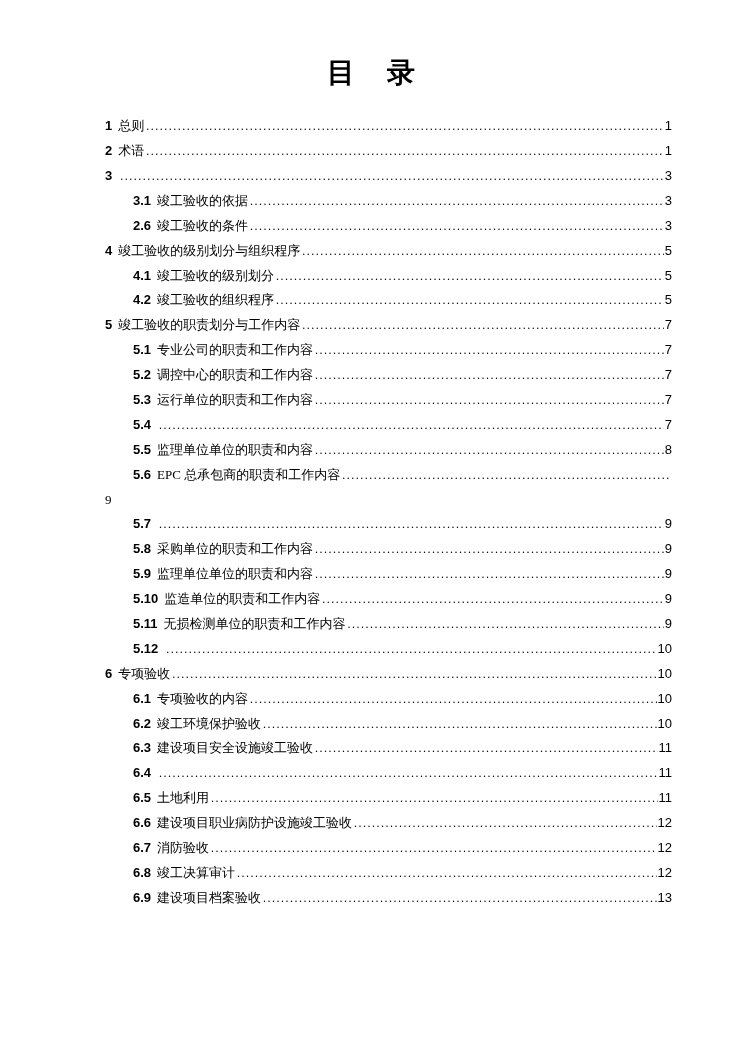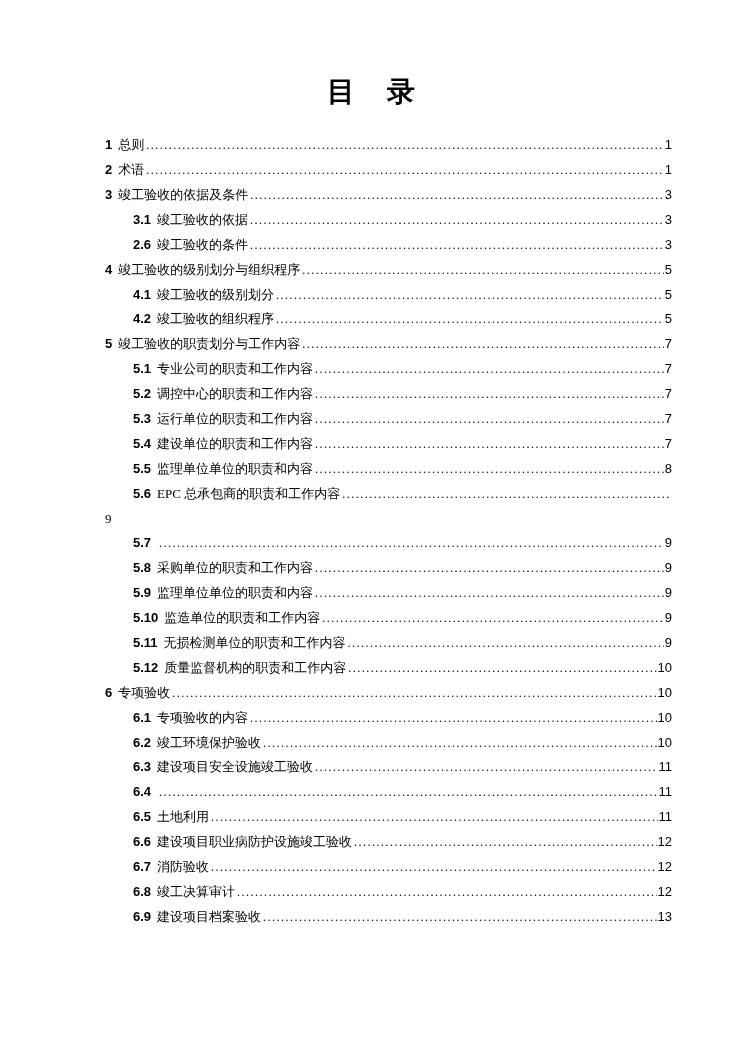--- a/index.html
+++ b/index.html
@@ -14,21 +14,21 @@
   .doc-page {
     width: 744px;
     height: 1052px;
     background: #ffffff;
     padding: 0 72px 0 105px;
     overflow: hidden;
   }
   .doc-title {
     margin-left: -105px;
     margin-right: -72px;
-    padding-top: 76px;
+    padding-top: 57px;
     text-align: center;
     font-size: 28px;
     font-weight: bold;
     line-height: 1.15;
     letter-spacing: 2px;
   }
   .toc {
     margin-top: 25px;
   }
   .toc-row {
@@ -80,21 +80,20 @@
     <span class="toc-page">1</span>
   </div>
       <div class="toc-row level-1">
     <span class="toc-num">2</span>
     <span class="toc-text">术语</span>
     <span class="toc-dots"></span>
     <span class="toc-page">1</span>
   </div>
       <div class="toc-row level-1">
     <span class="toc-num">3</span>
-    <span class="toc-text">竣工验收的依据及条件</span>
     <span class="toc-dots"></span>
     <span class="toc-page">3</span>
   </div>
       <div class="toc-row level-2">
     <span class="toc-num">3.1</span>
     <span class="toc-text">竣工验收的依据</span>
     <span class="toc-dots"></span>
     <span class="toc-page">3</span>
   </div>
       <div class="toc-row level-2">
@@ -140,21 +139,20 @@
     <span class="toc-page">7</span>
   </div>
       <div class="toc-row level-2">
     <span class="toc-num">5.3</span>
     <span class="toc-text">运行单位的职责和工作内容</span>
     <span class="toc-dots"></span>
     <span class="toc-page">7</span>
   </div>
       <div class="toc-row level-2">
     <span class="toc-num">5.4</span>
-    <span class="toc-text">建设单位的职责和工作内容</span>
     <span class="toc-dots"></span>
     <span class="toc-page">7</span>
   </div>
       <div class="toc-row level-2">
     <span class="toc-num">5.5</span>
     <span class="toc-text">监理单位单位的职责和内容</span>
     <span class="toc-dots"></span>
     <span class="toc-page">8</span>
   </div>
       <div class="toc-row level-2">
@@ -193,21 +191,20 @@
     <span class="toc-page">9</span>
   </div>
       <div class="toc-row level-2">
     <span class="toc-num">5.11</span>
     <span class="toc-text">无损检测单位的职责和工作内容</span>
     <span class="toc-dots"></span>
     <span class="toc-page">9</span>
   </div>
       <div class="toc-row level-2">
     <span class="toc-num">5.12</span>
-    <span class="toc-text">质量监督机构的职责和工作内容</span>
     <span class="toc-dots"></span>
     <span class="toc-page">10</span>
   </div>
       <div class="toc-row level-1">
     <span class="toc-num">6</span>
     <span class="toc-text">专项验收</span>
     <span class="toc-dots"></span>
     <span class="toc-page">10</span>
   </div>
       <div class="toc-row level-2">

